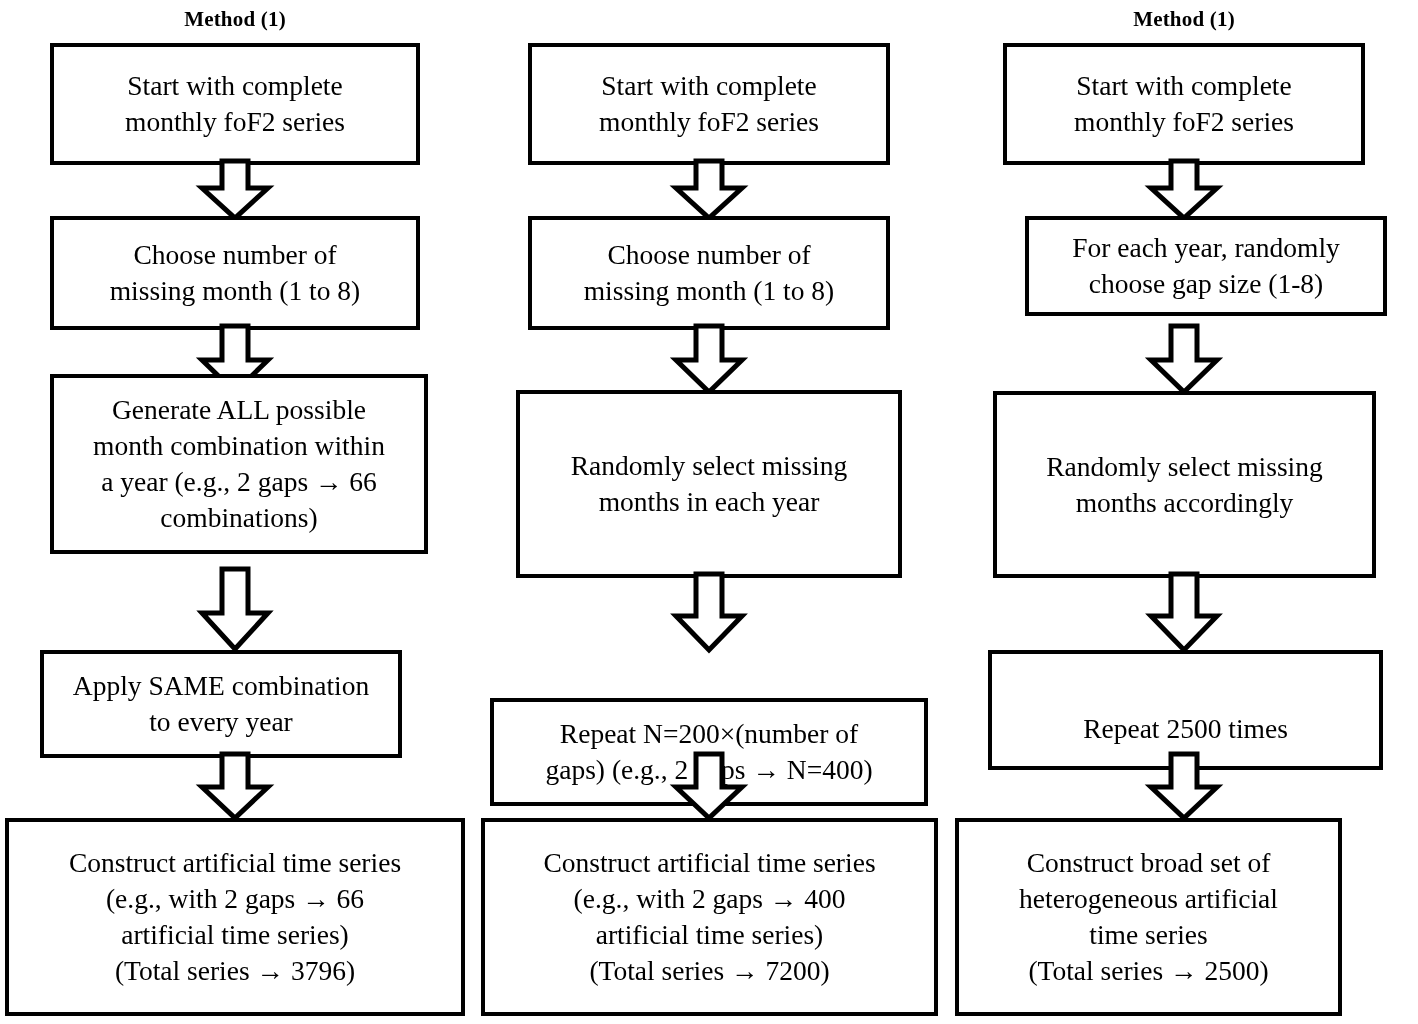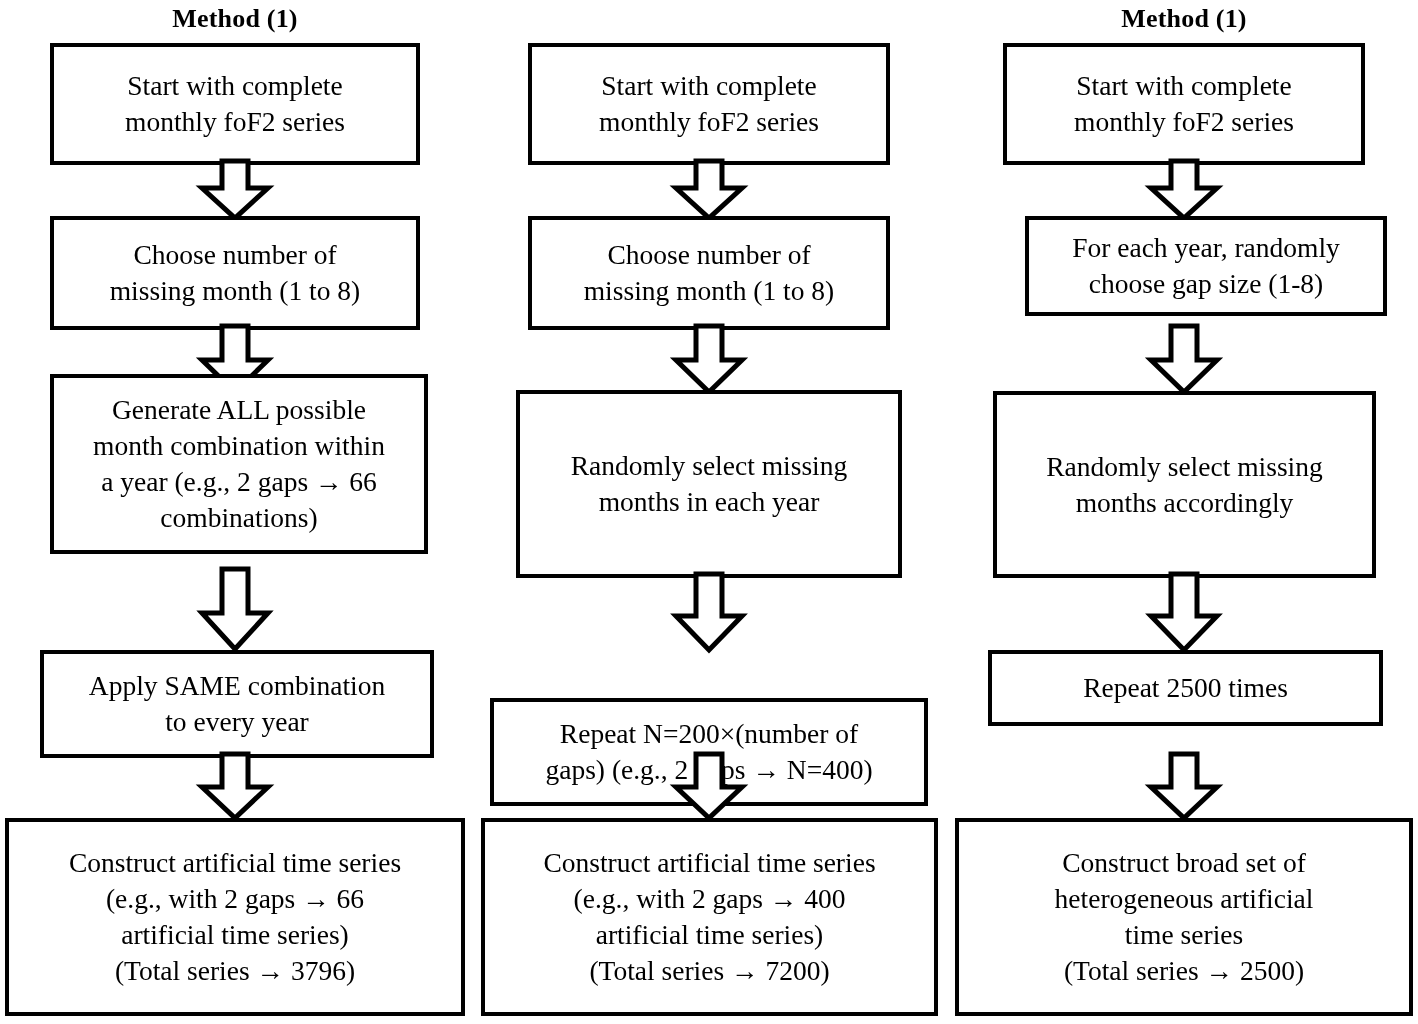--- a/index.html
+++ b/index.html
@@ -17,21 +17,21 @@
   .canvas {
     position: relative;
     width: 1418px;
     height: 1024px;
     background: #ffffff;
   }
   .col-title {
     position: absolute;
     text-align: center;
     font-weight: bold;
-    font-size: 26px;
+    font-size: 21px;
     line-height: 34px;
     letter-spacing: 0.2px;
     white-space: nowrap;
   }
   .fbox {
     position: absolute;
     box-sizing: border-box;
     border: 4px solid #000000;
     background: #ffffff;
     display: flex;
@@ -90,21 +90,21 @@
 a year (e.g., 2 gaps → 66
 combinations)</span>
   </div>
 
   <div class="arrow" style="left:195px; top:569px; width:80px; height:84px;">
     <svg width="80" height="84" viewBox="0 0 80 84">
       <polygon points="27,0 53,0 53,44 73,44 40,80 7,44 27,44" fill="#ffffff" stroke="#000000" stroke-width="5" stroke-linejoin="miter"></polygon>
     </svg>
   </div>
 
-  <div class="fbox" style="left:40px; top:650px; width:394px; height:108px;">
+  <div class="fbox" style="left:40px; top:650px; width:362px; height:108px;">
     <span class="txt">Apply SAME combination
 to every year</span>
   </div>
 
   <div class="arrow" style="left:195px; top:754px; width:80px; height:68px;">
     <svg width="80" height="68" viewBox="0 0 80 68">
       <polygon points="27,0 53,0 53,33 73,33 40,64 7,33 27,33" fill="#ffffff" stroke="#000000" stroke-width="5" stroke-linejoin="miter"></polygon>
     </svg>
   </div>
 
@@ -195,30 +195,30 @@
     <span class="txt">Randomly select missing
 months accordingly</span>
   </div>
 
   <div class="arrow" style="left:1144px; top:574px; width:80px; height:80px;">
     <svg width="80" height="80" viewBox="0 0 80 80">
       <polygon points="27,0 53,0 53,42 73,42 40,76 7,42 27,42" fill="#ffffff" stroke="#000000" stroke-width="5" stroke-linejoin="miter"></polygon>
     </svg>
   </div>
 
-  <div class="fbox" style="left:988px; top:650px; width:395px; height:76px;">
+  <div class="fbox" style="left:988px; top:650px; width:395px; height:120px;align-items:flex-end;">
     <span class="txt">Repeat 2500 times</span>
   </div>
 
   <div class="arrow" style="left:1144px; top:754px; width:80px; height:68px;">
     <svg width="80" height="68" viewBox="0 0 80 68">
       <polygon points="27,0 53,0 53,33 73,33 40,64 7,33 27,33" fill="#ffffff" stroke="#000000" stroke-width="5" stroke-linejoin="miter"></polygon>
     </svg>
   </div>
 
-  <div class="fbox" style="left:955px; top:818px; width:458px; height:198px;">
+  <div class="fbox" style="left:955px; top:818px; width:387px; height:198px;">
     <span class="txt">Construct broad set of
 heterogeneous artificial
 time series
 (Total series → 2500)</span>
   </div>
 
 </div>
 
 </body></html>

